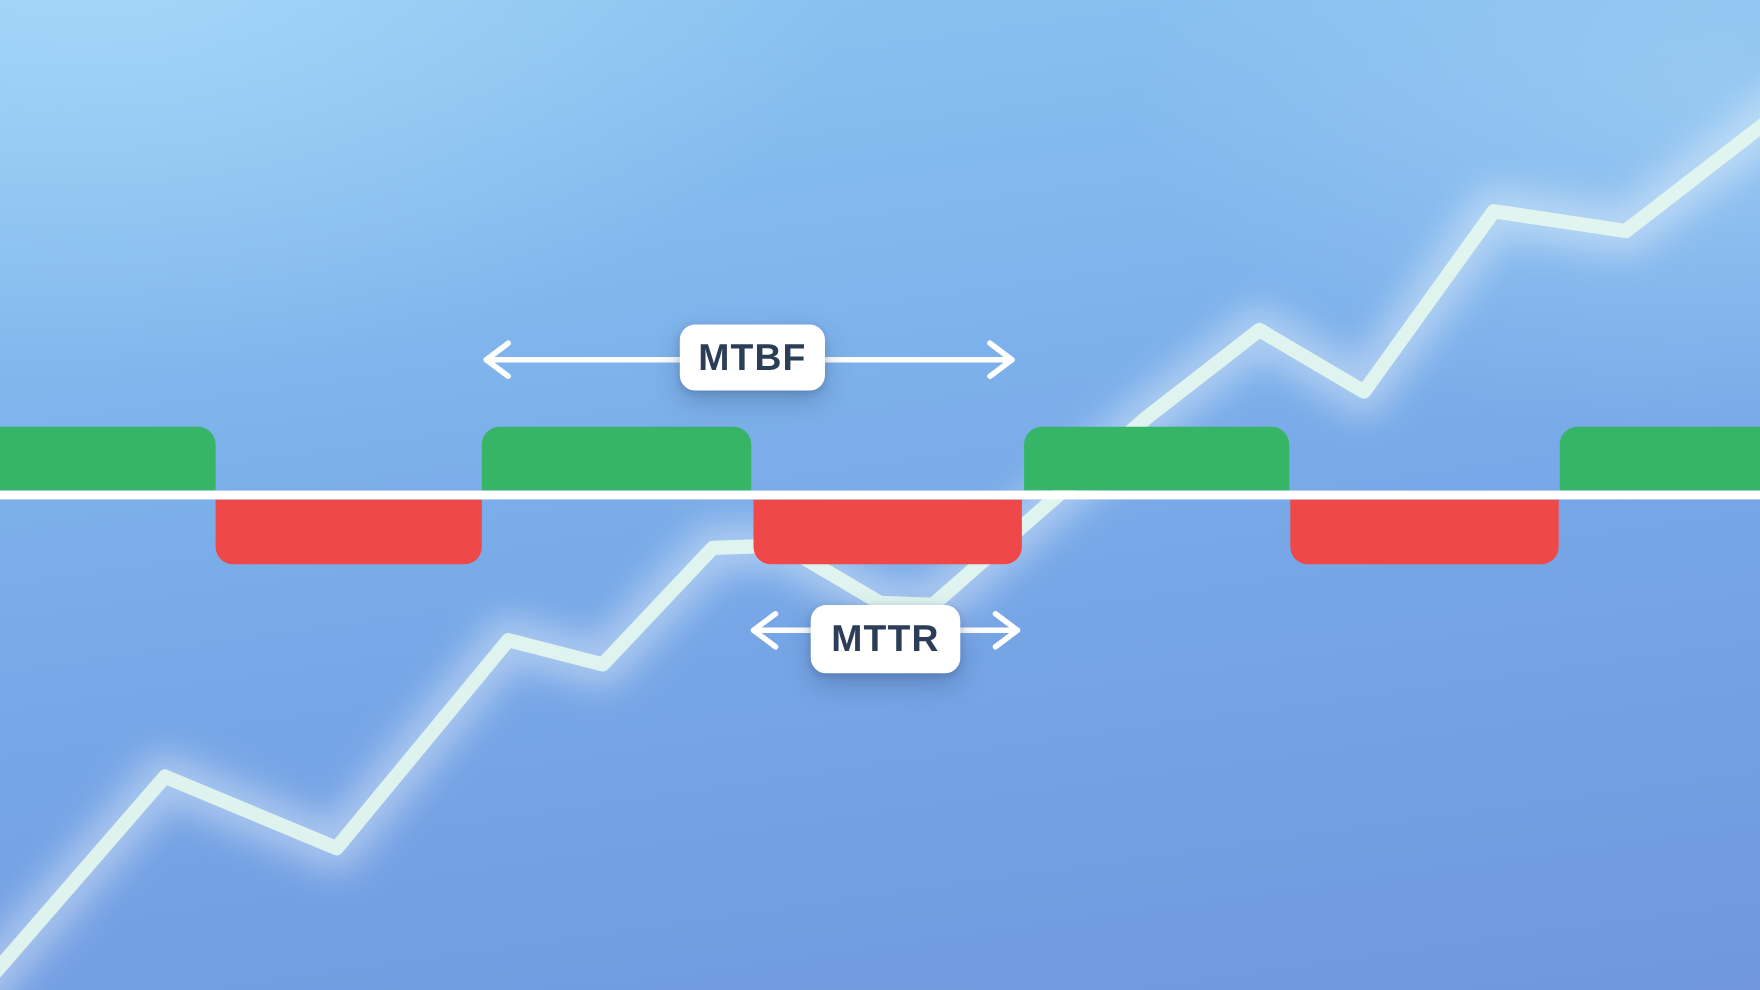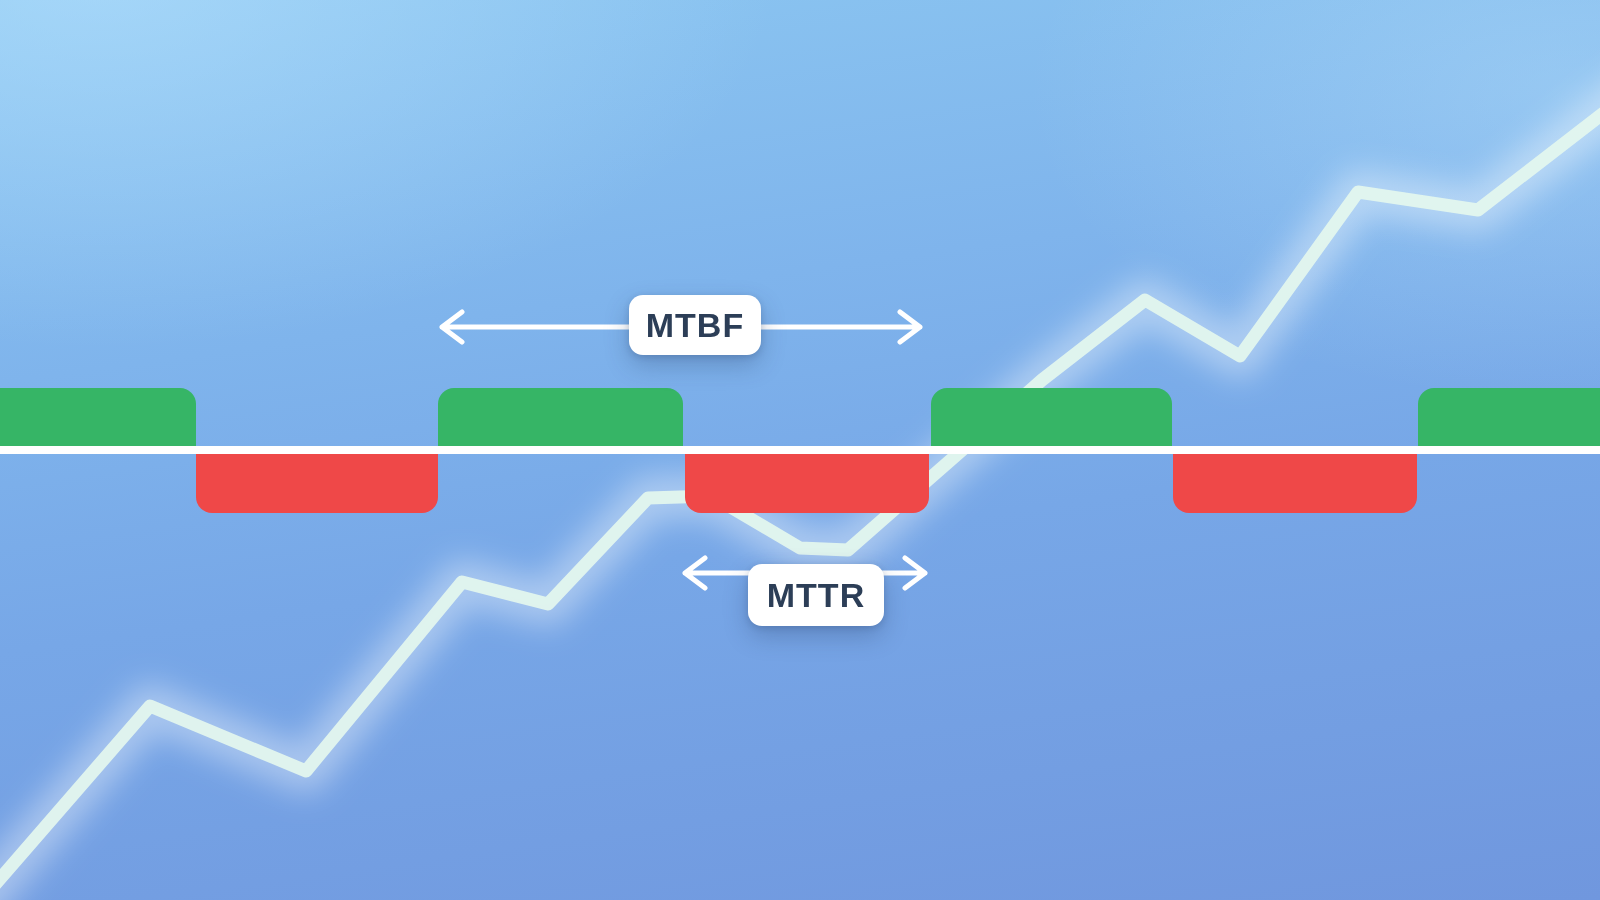--- a/index.html
+++ b/index.html
@@ -26,21 +26,21 @@
   .segment.downtime{background:var(--downtime-red,#ef4848);border-radius:0 0 16px 16px;}
   
   #arrows-svg{position:absolute;left:0;top:0;z-index:4;}
   #arrows-svg path{fill:none;stroke:#ffffff;stroke-width:5;stroke-linecap:round;stroke-linejoin:round;}
   .metric-label{
     position:absolute;z-index:5;
     background:#ffffff;border-radius:14px;
     box-shadow:0 10px 24px rgba(35,58,96,.28), 0 2px 6px rgba(35,58,96,.18);
     display:flex;align-items:center;justify-content:center;
     color:var(--label-text,#2c3e57);
-    font-weight:700;font-size:34px;letter-spacing:1px;margin-left:11px;
+    font-weight:700;font-size:34px;letter-spacing:1px;
   }
 </style>
 </head>
 <body>
 
 <div id="canvas">
 
   <svg id="trend-svg" width="1600" height="900" viewBox="0 0 1600 900" aria-hidden="true">
     <defs>
       <filter id="soft" x="-20%" y="-20%" width="140%" height="140%">
@@ -63,17 +63,17 @@
     </div>
 
   <svg id="arrows-svg" width="1600" height="900" viewBox="0 0 1600 900" aria-hidden="true">
       <path d="M 462,312 L 442,327 L 462,342 M 442,327 L 920,327 M 900,312 L 920,327 L 900,342"></path>
       <path d="M 705,558 L 685,573 L 705,588 M 685,573 L 925,573 M 905,558 L 925,573 L 905,588"></path>
     </svg>
 
   <div class="metric-label" style="left: 618px; top: 295px; width: 132px; height: 60px;">
     <span>MTBF</span>
   </div>
-  <div class="metric-label" style="left: 737px; top: 564px; width: 136px; height: 62px;">
+  <div class="metric-label" style="left: 737px; top: 550px; width: 136px; height: 62px;">
     <span>MTTR</span>
   </div>
 
 </div>
 
 </body></html>

